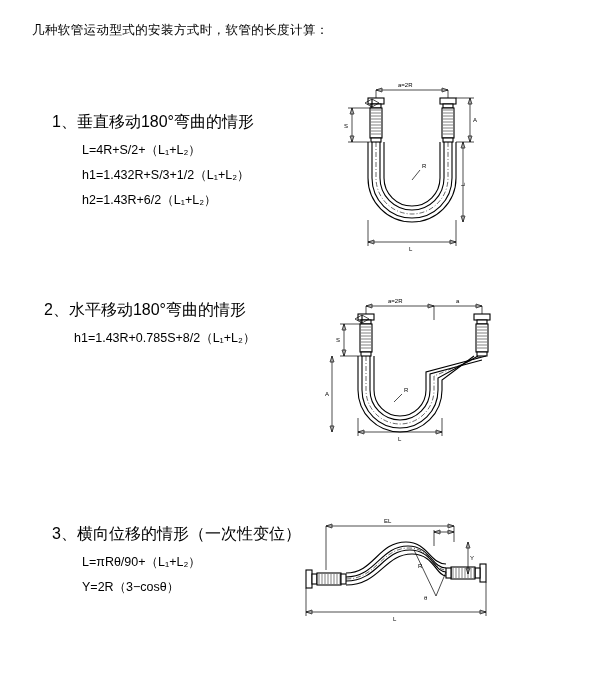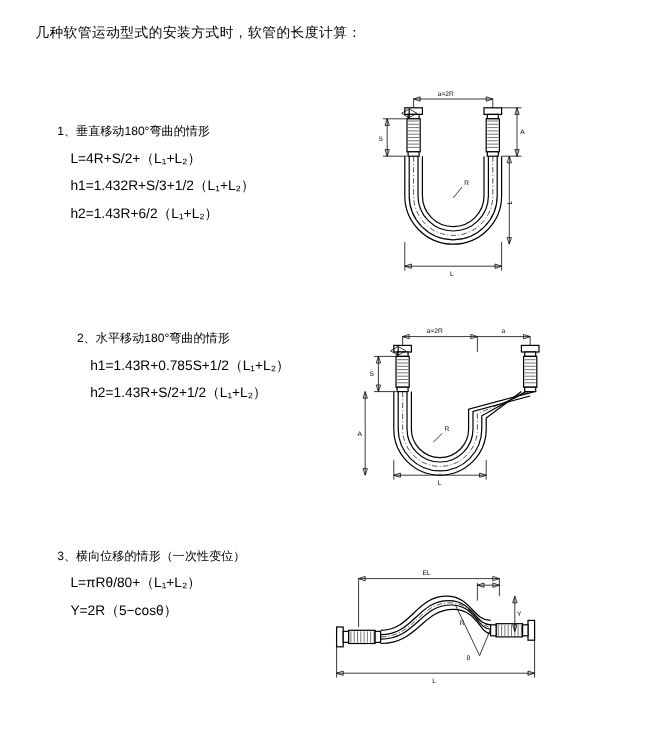--- a/index.html
+++ b/index.html
@@ -26,28 +26,28 @@
     left: 32px;
     top: 22px;
     font-size: 12.5px;
     letter-spacing: 0.4px;
     white-space: nowrap;
   }
   .section {
     position: absolute;
   }
   .sec-title {
-    font-size: 11px;
+    font-size: 16px;
     white-space: nowrap;
     margin-bottom: 9px;
   }
   .formula {
     font-size: 12.5px;
     white-space: nowrap;
-    margin-left: 12px;
+    margin-left: 30px;
     margin-bottom: 8px;
   }
   .fig {
     position: absolute;
   }
   svg { display: block; }
   .ln { stroke: #000; fill: none; }
   .thin { stroke-width: 0.7; }
   .med { stroke-width: 1.1; }
   .dash { stroke-dasharray: 5 2 1 2; stroke-width: 0.6; }
@@ -144,24 +144,23 @@
 
       <line class="ln thin" x1="34" y1="38" x2="34" y2="72"></line>
       <path class="ln thin" d="M34,38 l-2,6 h4 z" fill="#000"></path>
       <path class="ln thin" d="M34,72 l-2,-6 h4 z" fill="#000"></path>
       <line class="ln thin" x1="30" y1="38" x2="52" y2="38"></line>
       <line class="ln thin" x1="30" y1="72" x2="52" y2="72"></line>
       <text class="dimtxt" x="26" y="58">S</text>
     </svg>
   </div>
 
-  <div class="section" style="left:70px; top:300px;">
+  <div class="section" style="left:44px; top:300px;">
     <div class="sec-title">2、水平移动180°弯曲的情形</div>
-    <div class="formula">h1=1.43R+0.785S+1/2（L₁+L₂）</div>
-    <div class="formula">h2=1.43R+S/2+1/2（L₁+L₂）</div>
+    <div class="formula">h1=1.43R+0.785S+8/2（L₁+L₂）</div>
   </div>
 
   <div class="fig" style="left:318px; top:286px;">
     <svg width="180" height="165" viewBox="0 0 180 165">
 
       <line class="ln thin" x1="48" y1="20" x2="116" y2="20"></line>
       <path class="ln thin" d="M48,20 l6,-2 v4 z" fill="#000"></path>
       <path class="ln thin" d="M116,20 l-6,-2 v4 z" fill="#000"></path>
       <text class="dimtxt" x="70" y="17">a=2R</text>
       <line class="ln thin" x1="116" y1="20" x2="164" y2="20"></line>
@@ -224,24 +223,24 @@
 
       <line class="ln thin" x1="40" y1="146" x2="124" y2="146"></line>
       <path class="ln thin" d="M40,146 l6,-2 v4 z" fill="#000"></path>
       <path class="ln thin" d="M124,146 l-6,-2 v4 z" fill="#000"></path>
       <line class="ln thin" x1="40" y1="132" x2="40" y2="150"></line>
       <line class="ln thin" x1="124" y1="132" x2="124" y2="150"></line>
       <text class="dimtxt" x="80" y="155">L</text>
     </svg>
   </div>
 
-  <div class="section" style="left:52px; top:498px;">
+  <div class="section" style="left:52px; top:524px;">
     <div class="sec-title">3、横向位移的情形（一次性变位）</div>
-    <div class="formula">L=πRθ/80+（L₁+L₂）</div>
-    <div class="formula">Y=2R（5−cosθ）</div>
+    <div class="formula">L=πRθ/90+（L₁+L₂）</div>
+    <div class="formula">Y=2R（3−cosθ）</div>
   </div>
 
   <div class="fig" style="left:296px; top:508px;">
     <svg width="200" height="125" viewBox="0 0 200 125">
 
       <line class="ln thin" x1="30" y1="18" x2="158" y2="18"></line>
       <path class="ln thin" d="M30,18 l6,-2 v4 z" fill="#000"></path>
       <path class="ln thin" d="M158,18 l-6,-2 v4 z" fill="#000"></path>
       <text class="dimtxt" x="88" y="15">EL</text>
       <line class="ln thin" x1="30" y1="18" x2="30" y2="62"></line>

